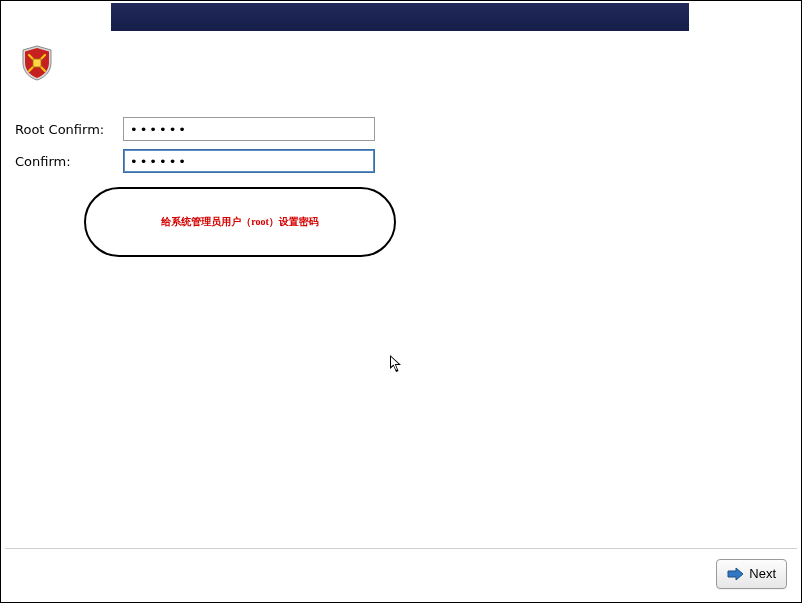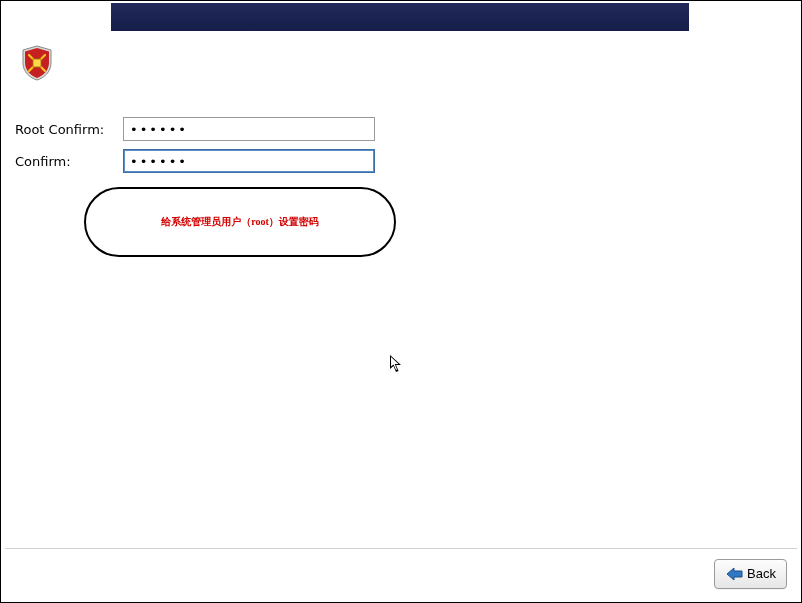--- a/index.html
+++ b/index.html
@@ -102,22 +102,22 @@
   </div>
 </div>
 
 <div class="annotation">
   <span>给系统管理员用户（root）设置密码</span>
 </div>
 
 <div class="button-bar">
   <button class="btn">
     <svg class="arrow-svg" viewBox="0 0 18 14">
-      <path d="M9 1 L2 7 L9 13 L9 10 L17 10 L17 4 L9 4 Z" fill="#3277c4" stroke="#1d4e86" stroke-width="1" stroke-linejoin="round"></path>
+      <path d="M9 1 L16 7 L9 13 L9 10 L1 10 L1 4 L9 4 Z" fill="#3277c4" stroke="#1d4e86" stroke-width="1" stroke-linejoin="round"></path>
     </svg>
-    <span>Back</span>
+    <span>Next</span>
   </button>
 </div>
 
 <svg class="cursor" viewBox="0 0 16 20">
   <path d="M1 1 L1 15 L4.5 12 L7 18 L9.5 17 L7 11 L12 11 Z" fill="#000"></path>
   <path d="M2 3 L2 12.5 L4.5 10.5 L7 16 L8 15.5 L5.8 10 L9.5 10 Z" fill="#fff"></path>
 </svg>
 
 </body></html>

